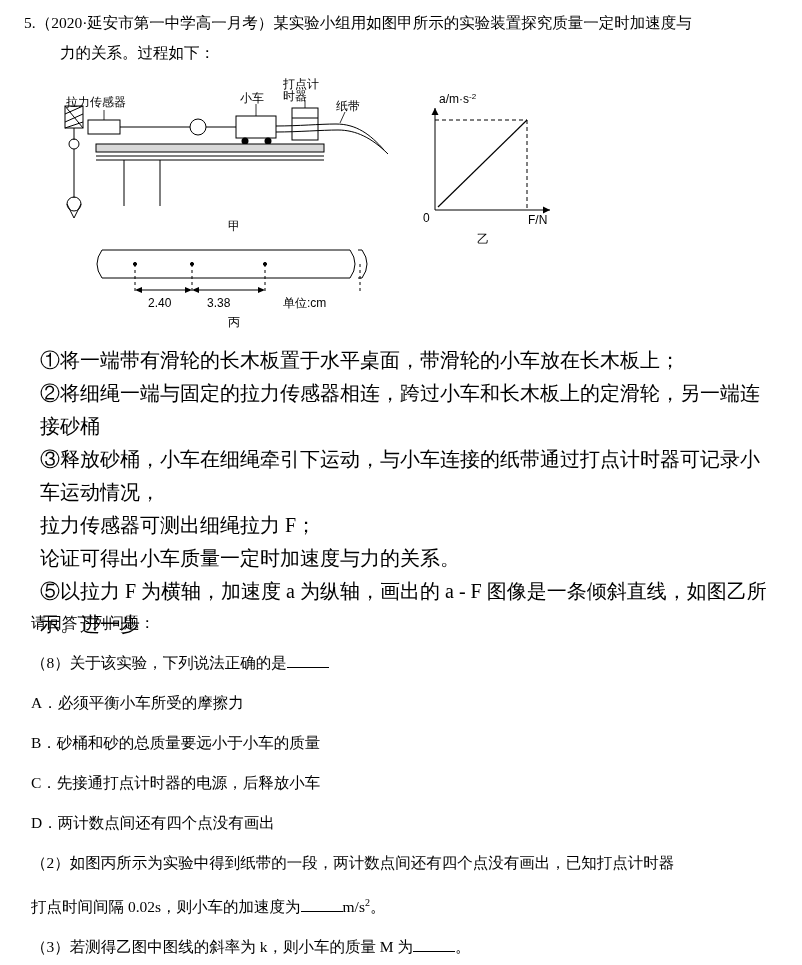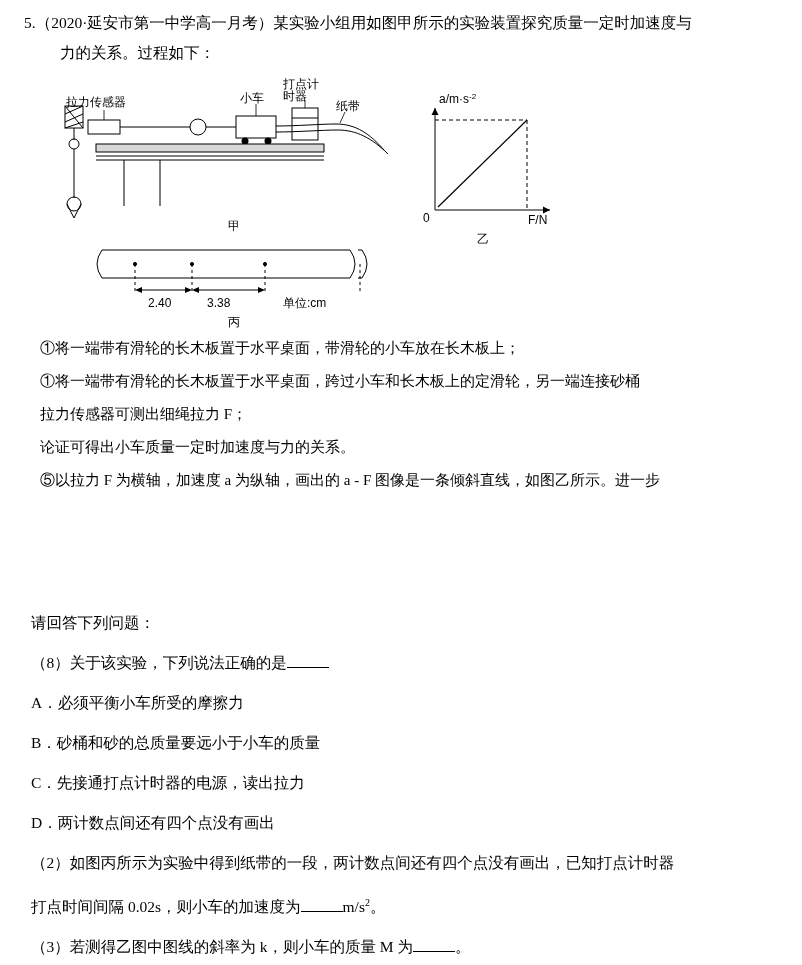--- a/index.html
+++ b/index.html
@@ -38,23 +38,23 @@
   .figure-area {
     position: absolute;
     left: 40px;
     top: 78px;
     width: 530px;
     height: 250px;
   }
   .steps {
     position: absolute;
     left: 40px;
-    top: 332px;
+    top: 344px;
     width: 730px;
-    font-size: 15px;
+    font-size: 20px;
     line-height: 33px;
   }
   .steps p {
     margin: 0;
     text-indent: 0;
   }
   .questions {
     position: absolute;
     left: 26px;
     top: 600px;
@@ -186,34 +186,35 @@
       </g>
       <text class="lbl" x="108" y="229">2.40</text>
       <text class="lbl" x="167" y="229">3.38</text>
       <text class="lbl" x="243" y="229">单位:cm</text>
       <text class="lbl" x="188" y="248">丙</text>
     </svg>
   </div>
 
   <div class="steps">
     <p>①将一端带有滑轮的长木板置于水平桌面，带滑轮的小车放在长木板上；</p>
-    <p>①将一端带有滑轮的长木板置于水平桌面，跨过小车和长木板上的定滑轮，另一端连接砂桶</p>
+    <p>②将细绳一端与固定的拉力传感器相连，跨过小车和长木板上的定滑轮，另一端连接砂桶</p>
+    <p>③释放砂桶，小车在细绳牵引下运动，与小车连接的纸带通过打点计时器可记录小车运动情况，</p>
     <p>拉力传感器可测出细绳拉力 F；</p>
     <p>论证可得出小车质量一定时加速度与力的关系。</p>
     <p>⑤以拉力 F 为横轴，加速度 a 为纵轴，画出的 a - F 图像是一条倾斜直线，如图乙所示。进一步</p>
   </div>
 
   <div class="questions">
     <p>请回答下列问题：</p>
     <p>
       <span>（8）关于该实验，下列说法正确的是</span><span class="blank"></span>
     </p>
     <p class="opt">A．必须平衡小车所受的摩擦力</p>
     <p class="opt">B．砂桶和砂的总质量要远小于小车的质量</p>
-    <p class="opt">C．先接通打点计时器的电源，读出拉力</p>
+    <p class="opt">C．先接通打点计时器的电源，后释放小车</p>
     <p class="opt">D．两计数点间还有四个点没有画出</p>
     <p>（2）如图丙所示为实验中得到纸带的一段，两计数点间还有四个点没有画出，已知打点计时器</p>
     <p>
       <span>打点时间间隔 0.02s，则小车的加速度为</span><span class="blank"></span><span>m/s</span><sup>2</sup><span>。</span>
     </p>
     <p>
       <span>（3）若测得乙图中图线的斜率为 k，则小车的质量 M 为</span><span class="blank"></span><span>。</span>
     </p>
   </div>
 

